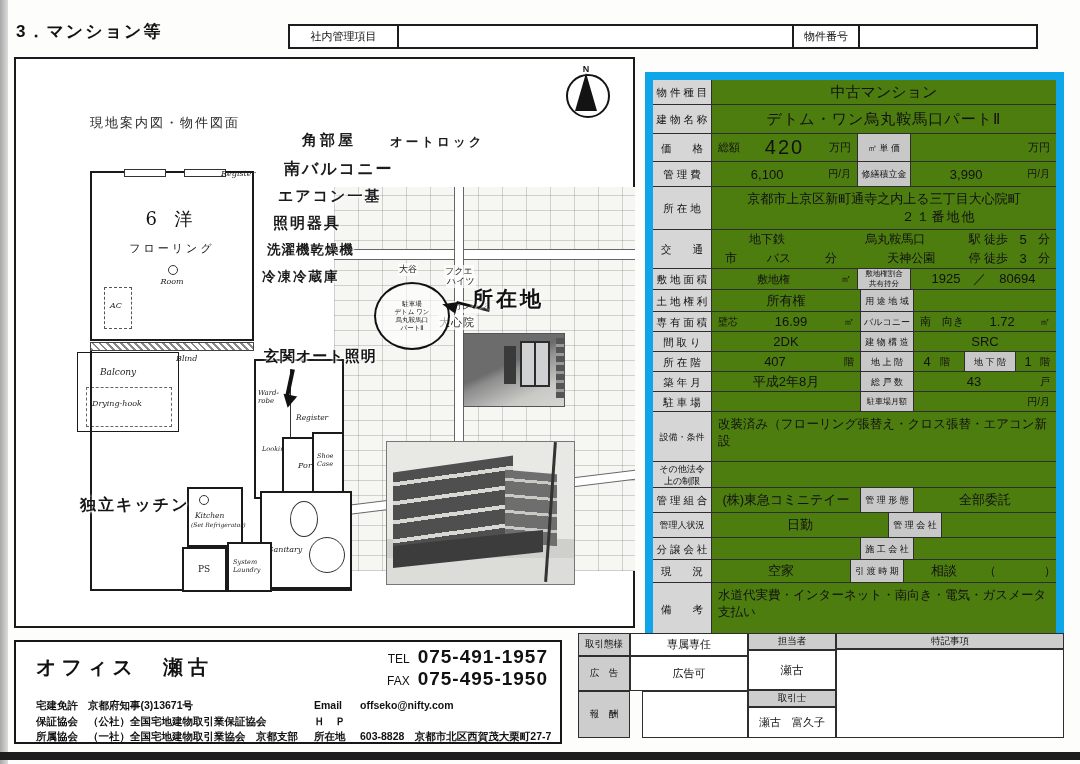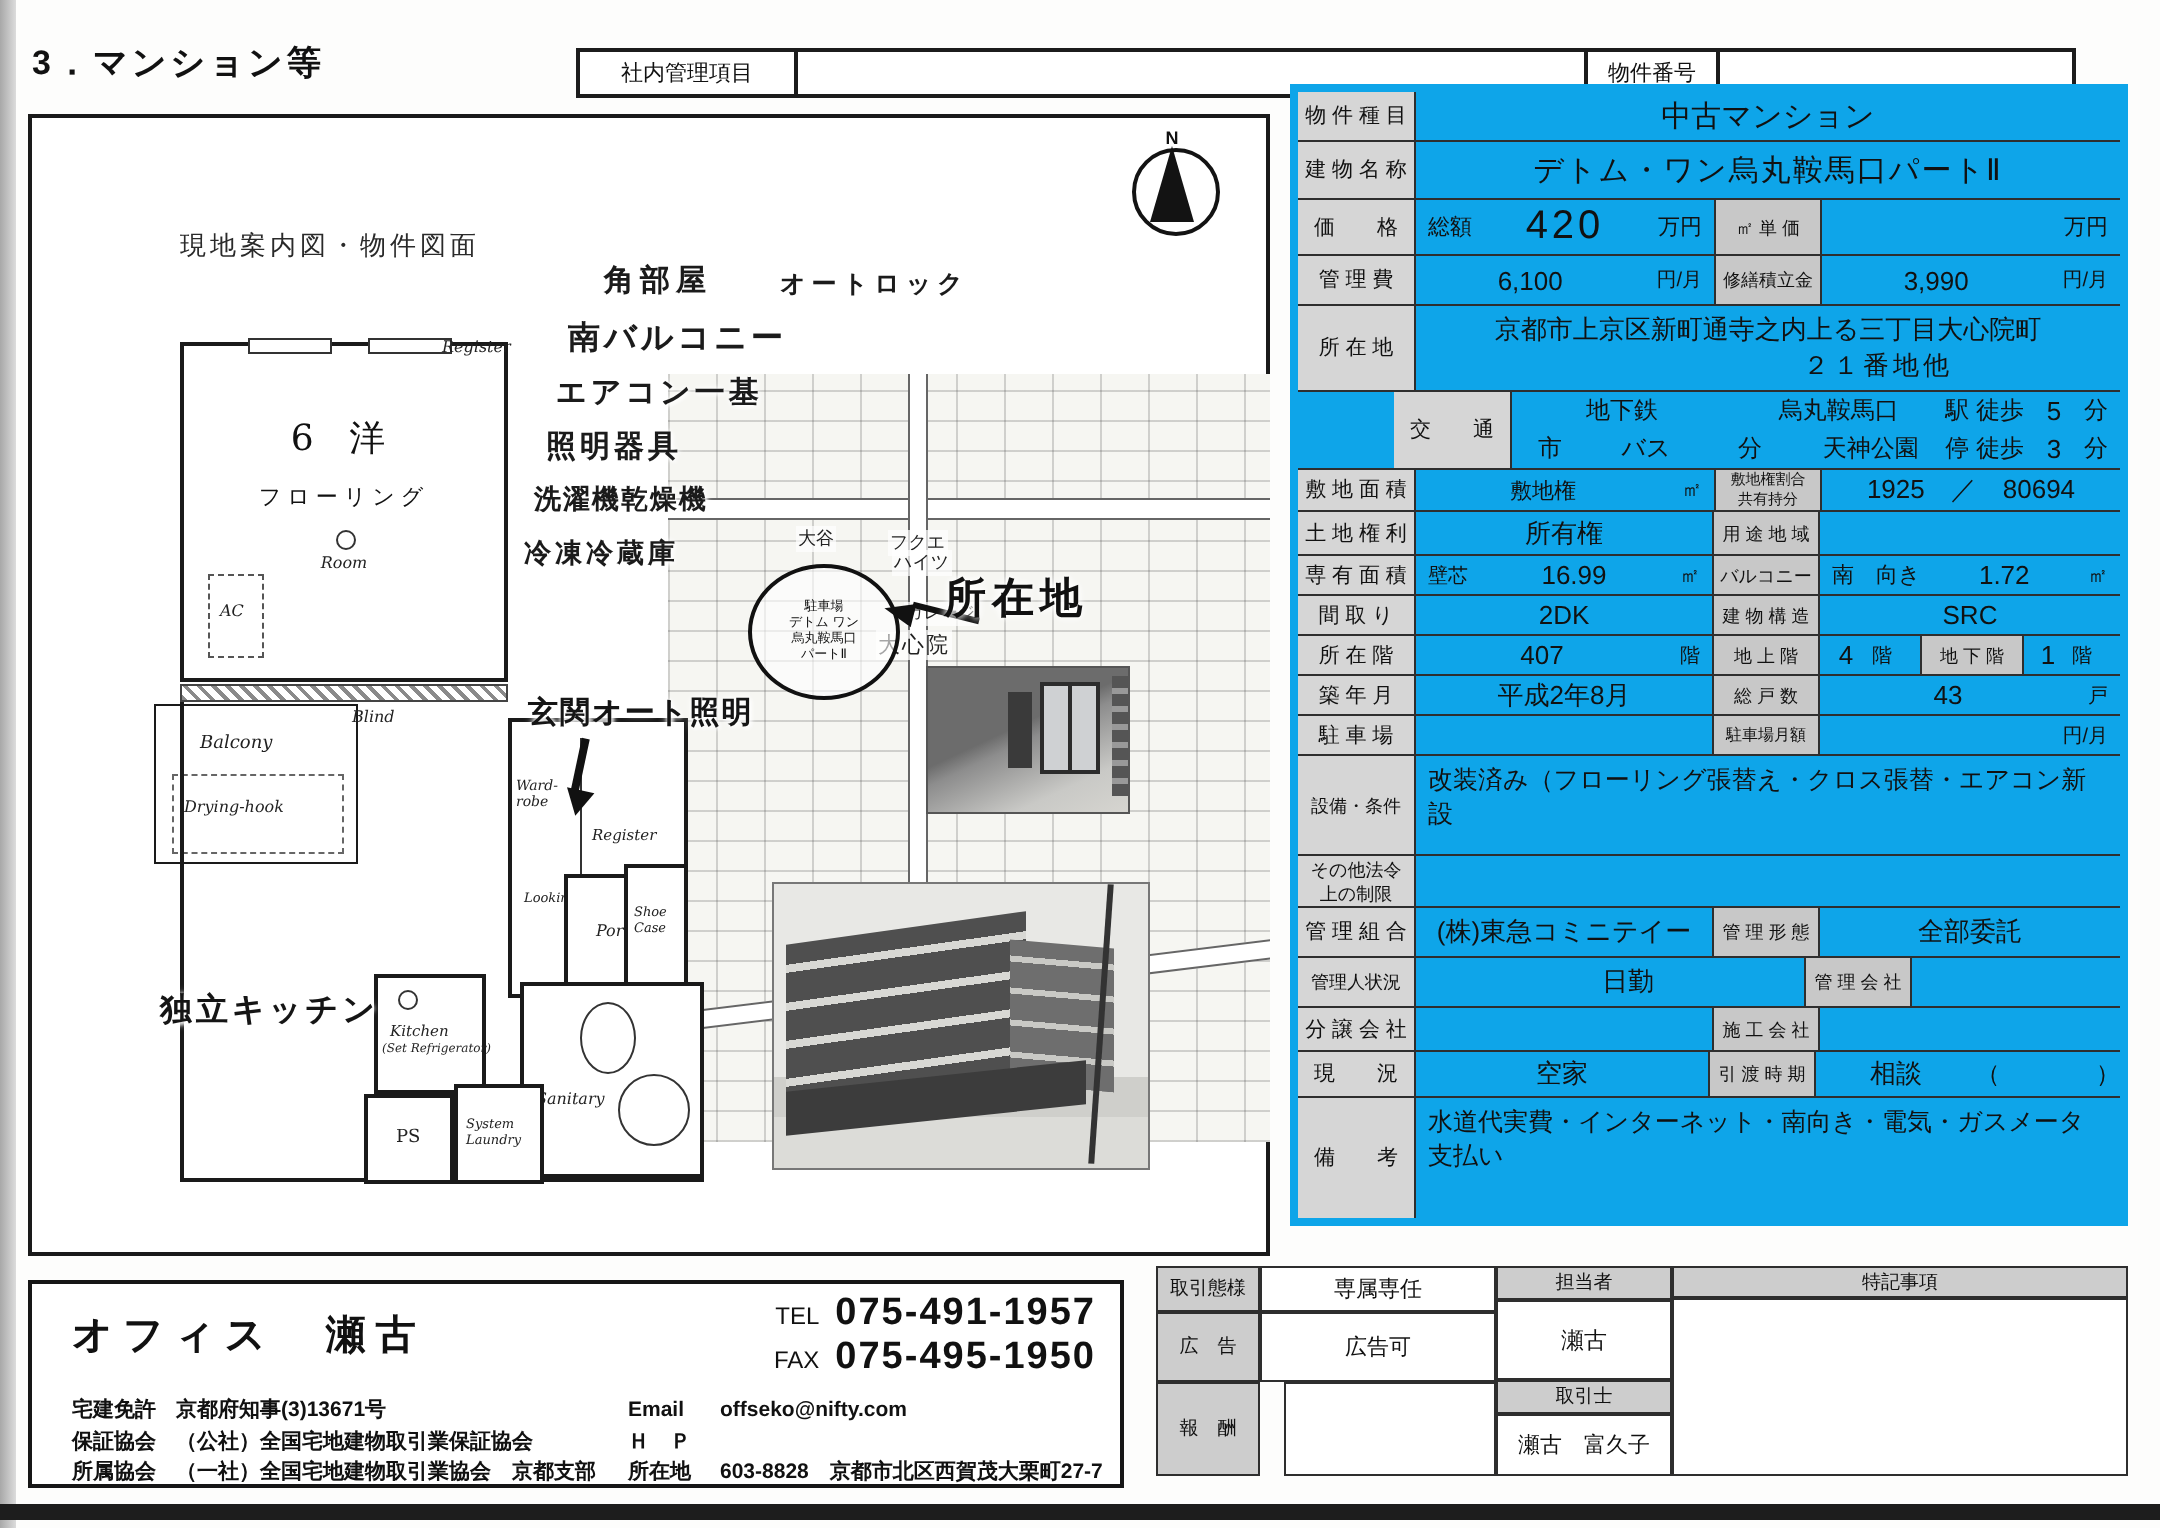--- a/index.html
+++ b/index.html
@@ -52,21 +52,21 @@
   .bld-side{position:absolute;left:118px;top:30px;width:52px;height:72px;background:repeating-linear-gradient(0deg,#6e6e6e 0 13px,#c9c9c5 13px 16px);transform:skewY(5deg);}
   .bld-base{position:absolute;left:6px;top:96px;width:150px;height:22px;background:#3c3c3c;transform:skewY(-6deg);}
   .bld-pole{position:absolute;right:22px;top:0;width:3px;height:140px;background:#333;transform:rotate(4deg);}
   
   .fp-box{border:2px solid #1a1a1a;background:#fff;box-sizing:border-box;z-index:3;}
   .fp-lbl{font-family:"DejaVu Serif",serif;font-style:italic;color:#222;white-space:nowrap;z-index:5;}
   .hatch{background:repeating-linear-gradient(45deg,#8a8a8a 0 2px,#fff 2px 5px);border:1px solid #444;box-sizing:border-box;z-index:3;}
   .note{font-family:"DejaVu Serif",serif;font-weight:700;color:#151515;white-space:nowrap;z-index:7;}
   .ringlet{width:8px;height:8px;border:1.5px solid #333;border-radius:50%;}
   
-  .ptable{left:645px;top:42px;width:419px;height:571px;border:4px solid #0ea5e9;box-sizing:border-box;background:#0ea5e9;display:flex;flex-direction:column;}
+  .ptable{left:645px;top:72px;width:419px;height:571px;border:8px solid #0ea5e9;box-sizing:border-box;background:#4d7c0f;display:flex;flex-direction:column;}
   .prow{display:flex;border-bottom:1.5px solid #2e2e2e;box-sizing:border-box;flex:none;align-items:stretch;}
   .prow:last-child{border-bottom:none;flex:1;}
   .plabel{width:58px;flex:none;background:#d6d6d6;border-right:1.5px solid #2e2e2e;display:flex;flex-direction:column;align-items:center;justify-content:center;font-size:10.5px;text-align:center;line-height:12px;}
   .plabel.sm{font-size:9px;}
   .pmid{width:52px;flex:none;background:#c8c8c8;border-left:1.5px solid #2e2e2e;border-right:1.5px solid #2e2e2e;display:flex;flex-direction:column;align-items:center;justify-content:center;font-size:9px;text-align:center;line-height:10px;}
   .pc{display:flex;align-items:center;}
   .grow{flex:1;}
   .ctr{justify-content:center;text-align:center;}
   .fs15{font-size:15px;}
   .fs13{font-size:13px;}
@@ -260,21 +260,21 @@
     </div>
 
     <div class="prow" style="height:43px;">
       <div class="plabel">所 在 地</div>
       <div style="flex:1;display:flex;flex-direction:column;justify-content:center;">
         <div class="fs13" style="text-align:center;">京都市上京区新町通寺之内上る三丁目大心院町</div>
         <div class="fs13" style="text-align:center;padding-left:110px;letter-spacing:2px;">２１番地他</div>
       </div>
     </div>
 
-    <div class="prow" style="height:39px;padding-left:48px;">
+    <div class="prow" style="height:39px;">
       <div class="plabel">交　　通</div>
       <div style="flex:1;display:flex;flex-direction:column;justify-content:space-around;font-size:12px;">
         <div style="display:flex;align-items:center;">
           <span style="width:110px;text-align:center;">地下鉄</span>
           <span class="grow" style="text-align:center;">烏丸鞍馬口</span>
           <span>駅 徒歩</span>
           <span style="width:30px;text-align:center;font-size:13px;">5</span>
           <span style="padding-right:6px;">分</span>
         </div>
         <div style="display:flex;align-items:center;">
@@ -382,21 +382,21 @@
 
     <div class="prow" style="height:25px;">
       <div class="plabel">管 理 組 合</div>
       <div class="pc ctr fs13" style="width:148px;">(株)東急コミニテイー</div>
       <div class="pmid">管 理 形 態</div>
       <div class="pc ctr grow fs13">全部委託</div>
     </div>
 
     <div class="prow" style="height:25px;">
       <div class="plabel sm">管理人状況</div>
-      <div class="pc ctr fs13" style="width:176px;padding-left:18px;">日勤</div>
+      <div class="pc ctr fs13" style="width:176px;">日勤</div>
       <div class="pmid">管 理 会 社</div>
       <div class="pc ctr grow fs12"></div>
     </div>
 
     <div class="prow" style="height:22px;">
       <div class="plabel">分 譲 会 社</div>
       <div class="pc ctr fs12" style="width:148px;"></div>
       <div class="pmid">施 工 会 社</div>
       <div class="pc ctr grow fs12"></div>
     </div>

